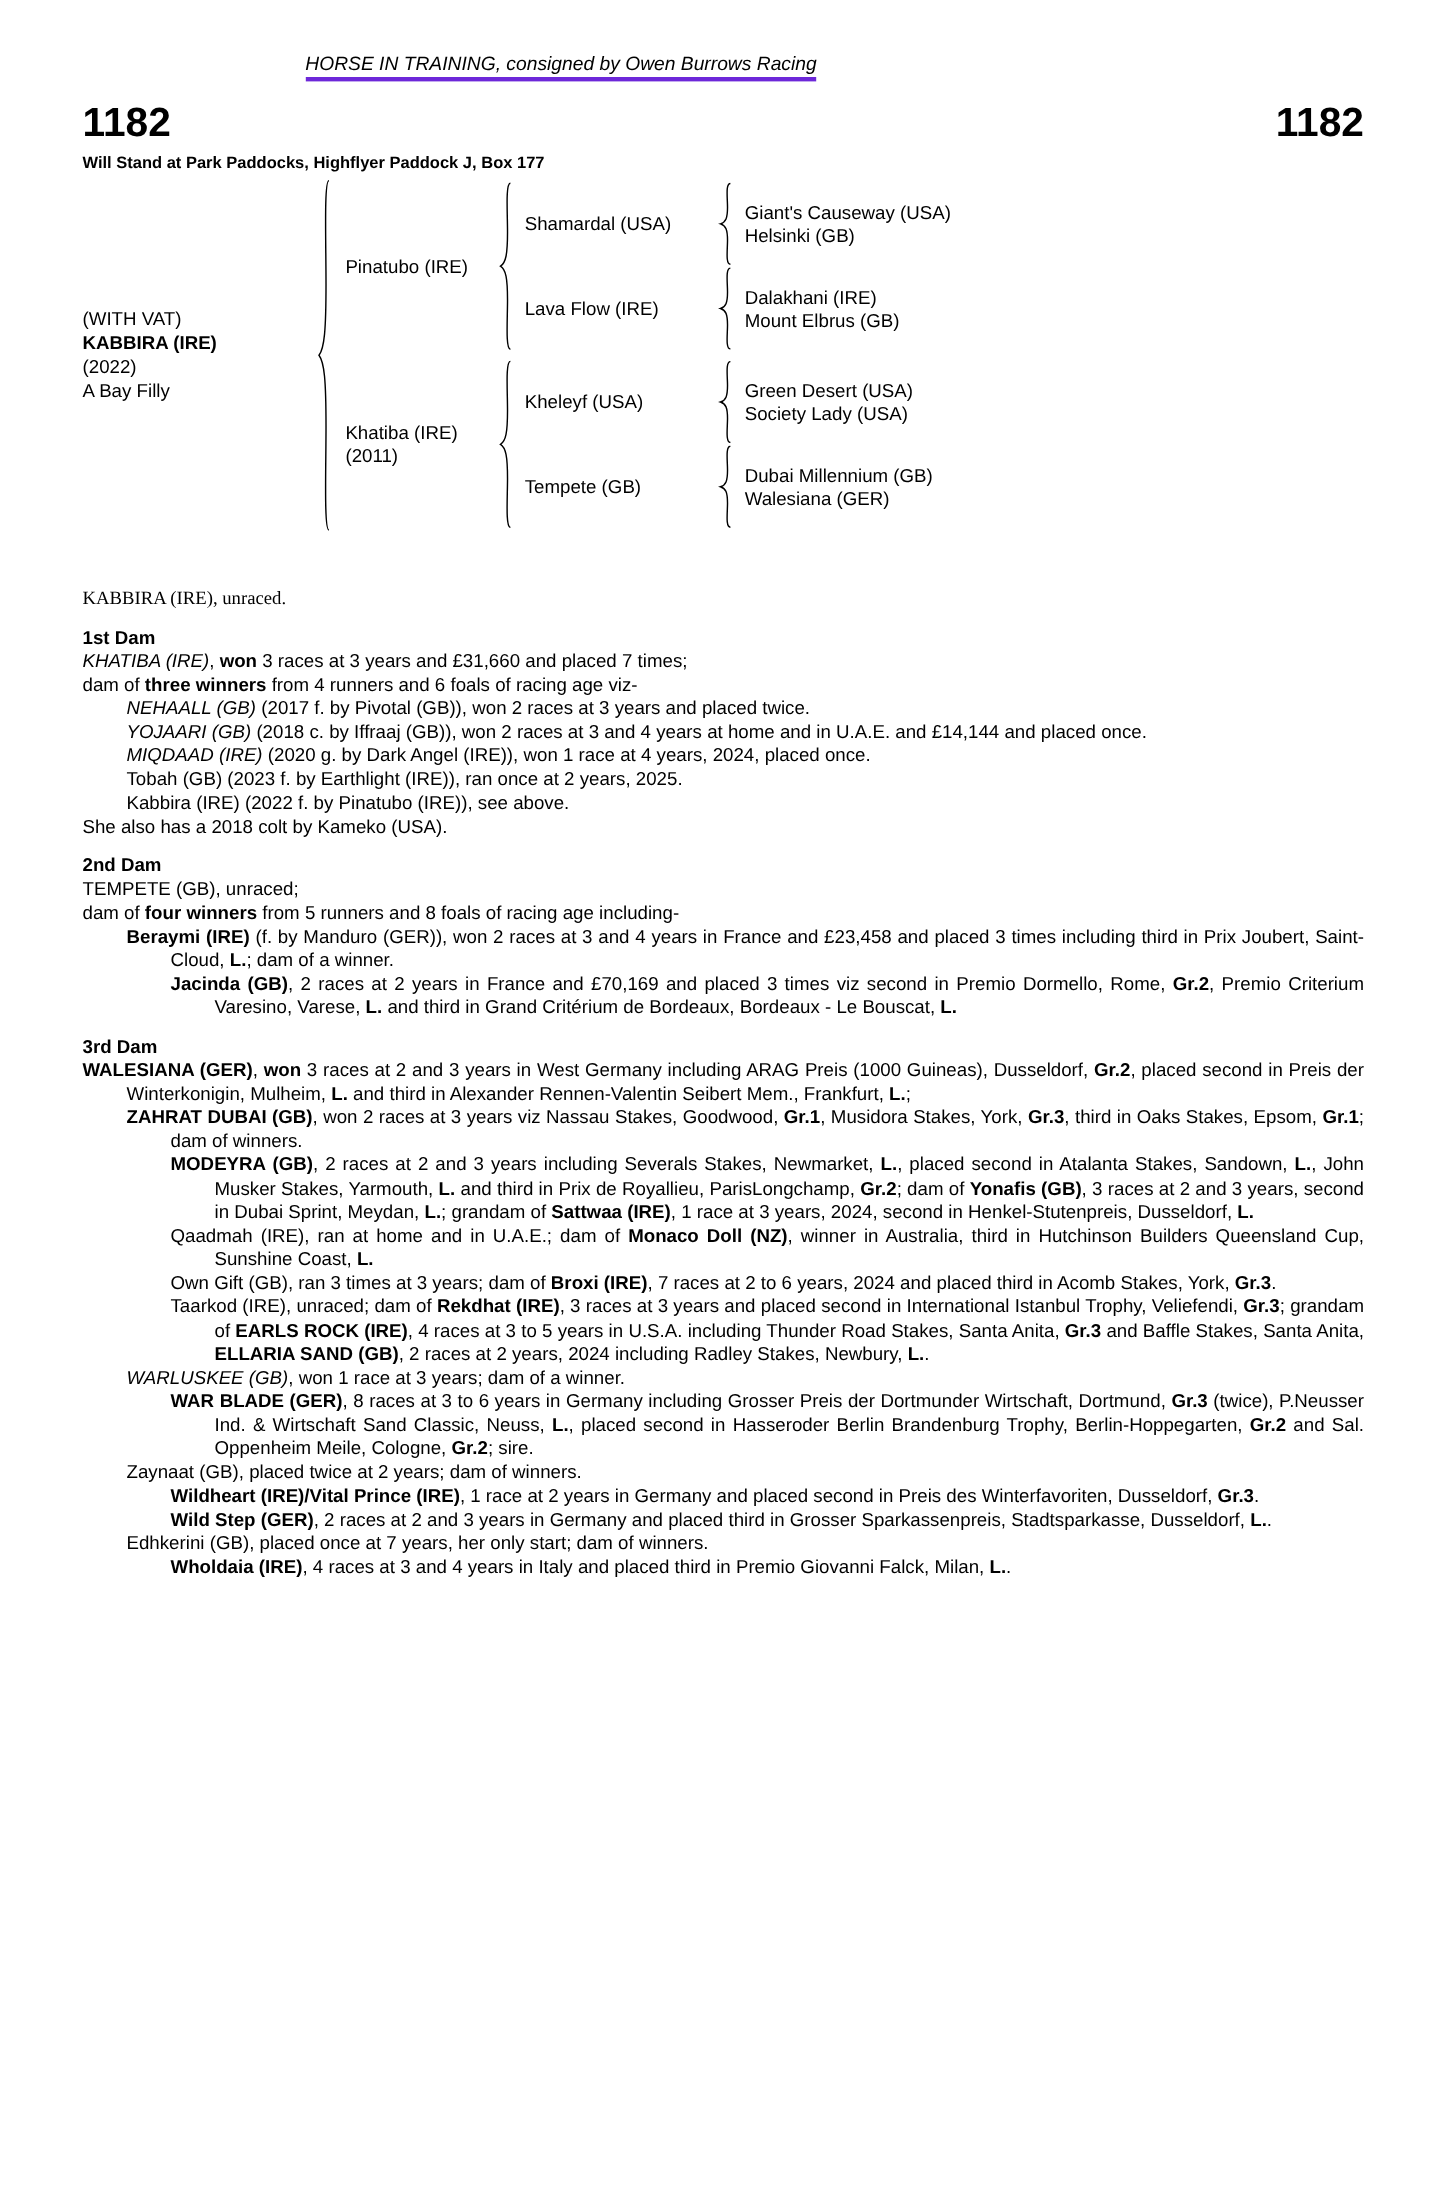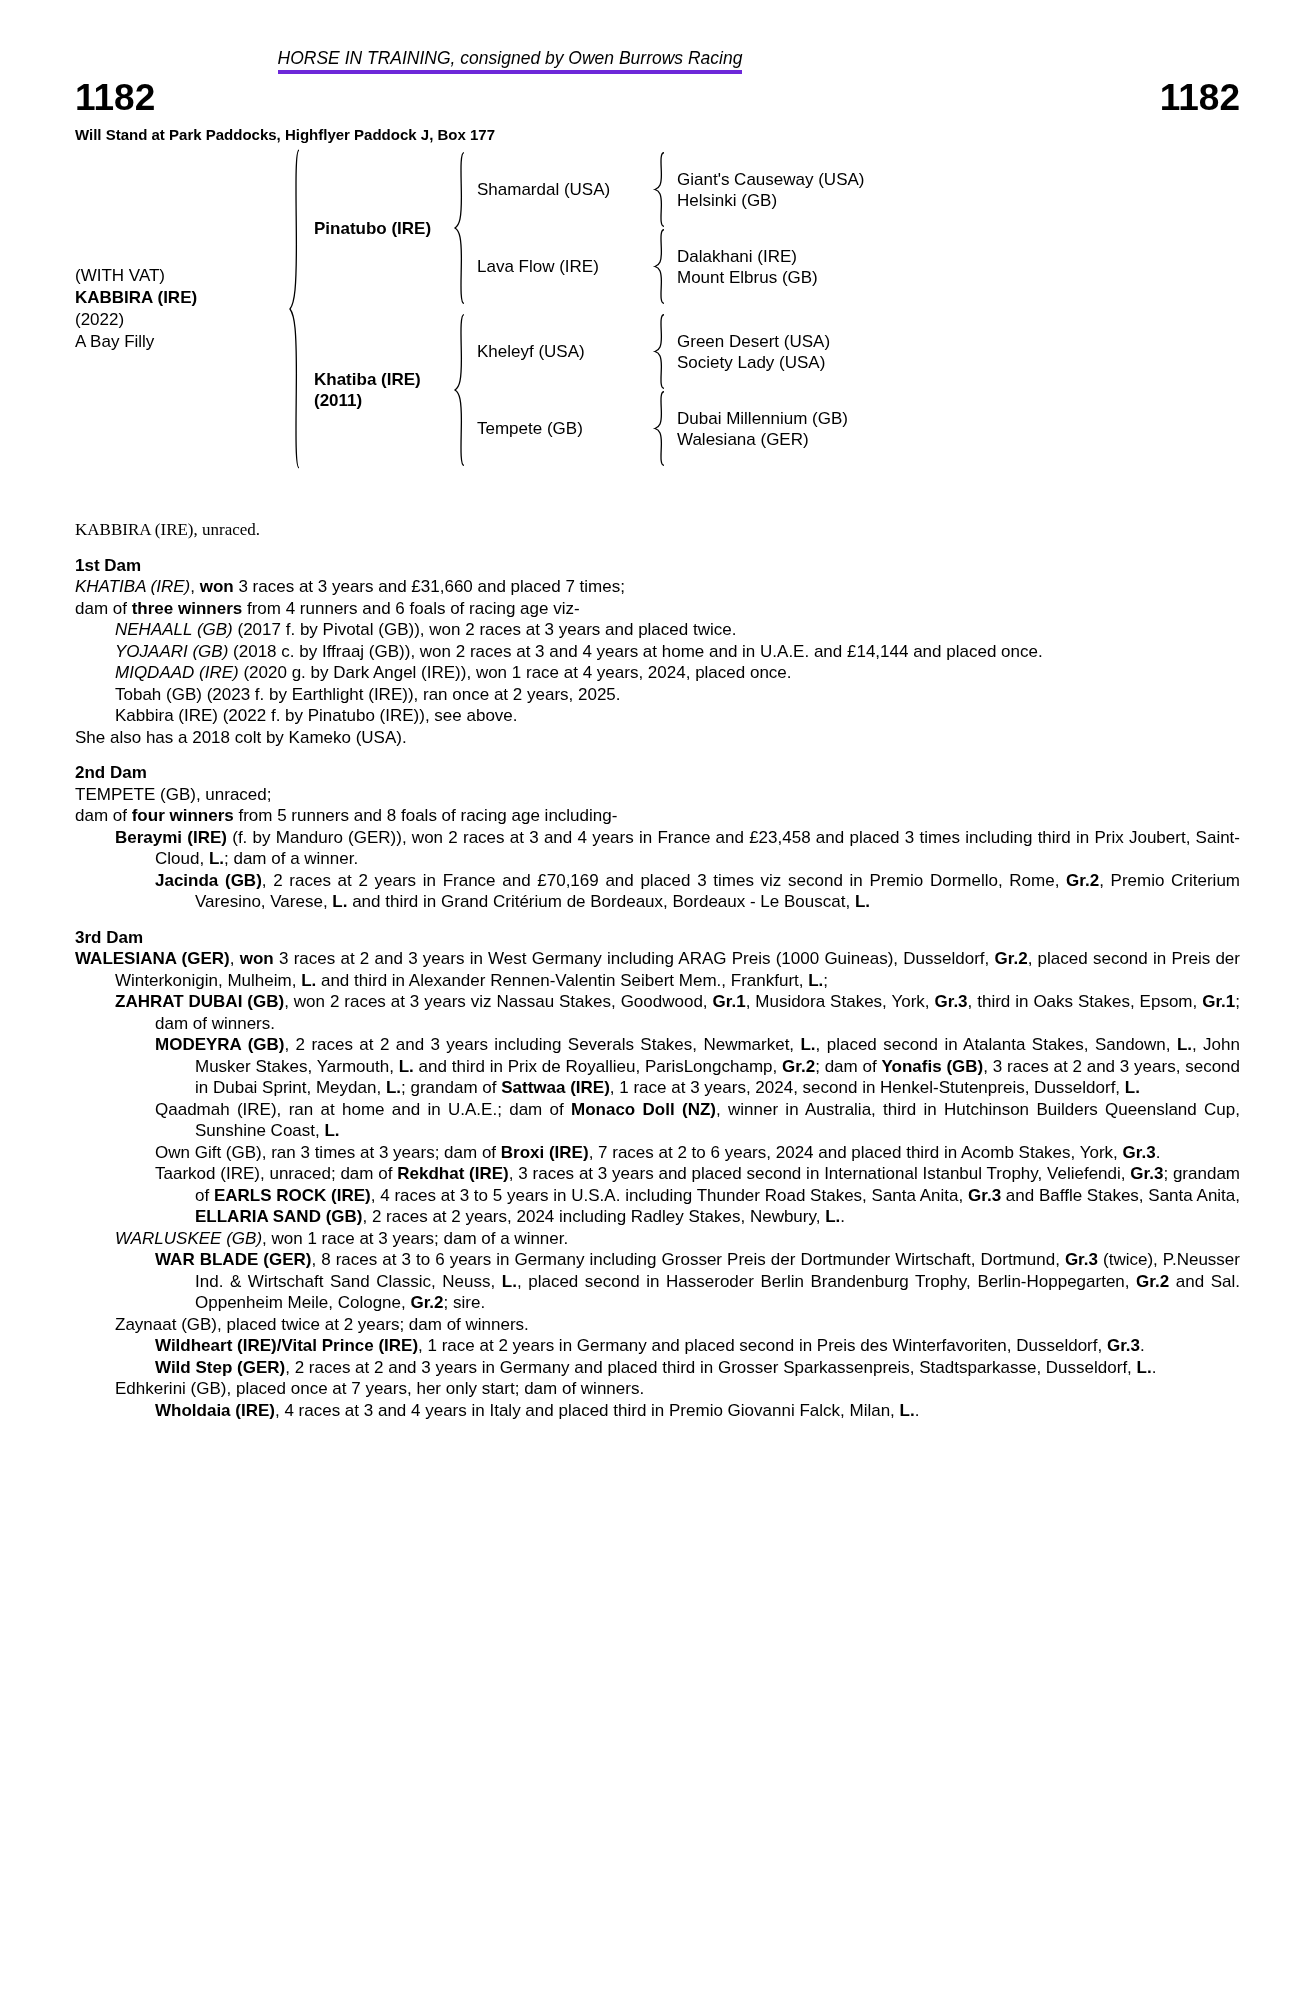--- a/index.html
+++ b/index.html
@@ -11,35 +11,35 @@
     font-size:17px;
   }
   .page { padding:48px 75px 0 75px; }
 
   .consignor-wrap { width:870px; text-align:center; }
   .consignor {
     display:inline-block; font-style:italic; font-size:17.5px;
     border-bottom:4px solid #6d28d9; padding-bottom:1px;
   }
 
-  .lot-row { display:flex; justify-content:space-between; align-items:flex-start; margin-top:5px; }
+  .lot-row { display:flex; justify-content:space-between; align-items:flex-start; margin-top:19px; }
   .lot { font-size:37px; font-weight:bold; line-height:1; }
 
   .stand-line { font-weight:bold; font-size:15px; margin-top:10px; }
 
   
   .ped { display:flex; align-items:center; margin-top:4px; }
   .ped-subject { width:212px; line-height:22px; }
   .subj-name { font-weight:bold; }
   .gen1col, .gen2col, .gen3col { display:flex; flex-direction:column; justify-content:center; }
   .group { display:flex; align-items:center; }
   .g1 { margin:4px 0; }
   .g2 { margin:1px 0; }
   .name { line-height:21px; }
-  .g1name { width:150px; padding-left:12px;font-weight:bold; }
+  .g1name { width:150px; padding-left:12px; }
   .g2name { width:185px; padding-left:10px; }
   .gen3col .name { white-space:nowrap; padding-left:10px; }
   .brace { align-self:stretch; width:15px; flex:none; }
   .brace svg { width:100%; height:100%; display:block; }
 
   
   .unraced { margin-top:48px;font-family:Liberation Serif, serif; }
   .dam-sections { margin-top:2px; }
   .dam-heading { font-weight:bold; margin-top:14px; line-height:21.5px; }
   .para { text-align:justify; line-height:21.5px; }

